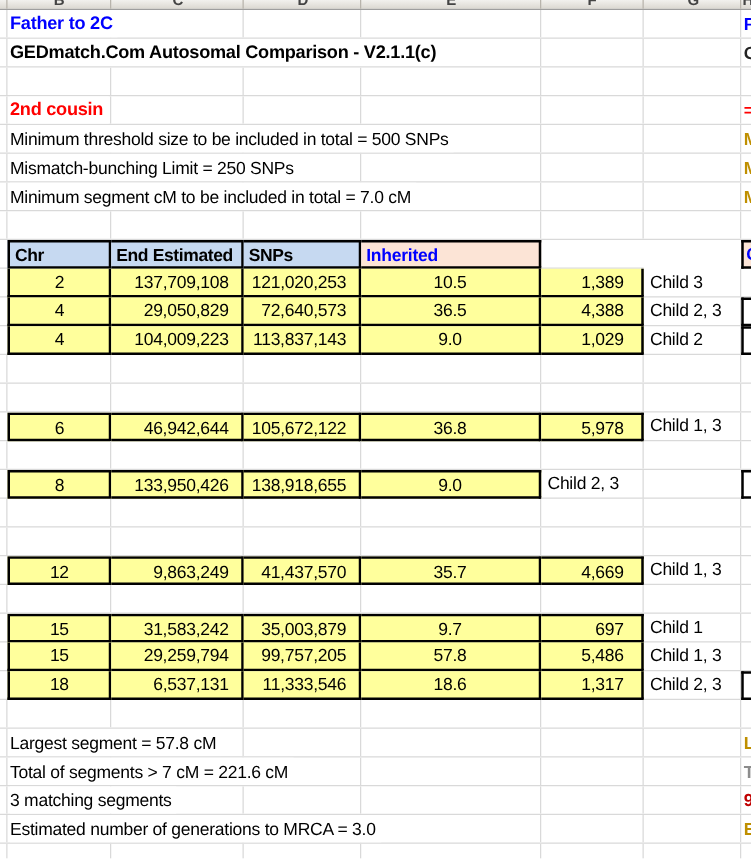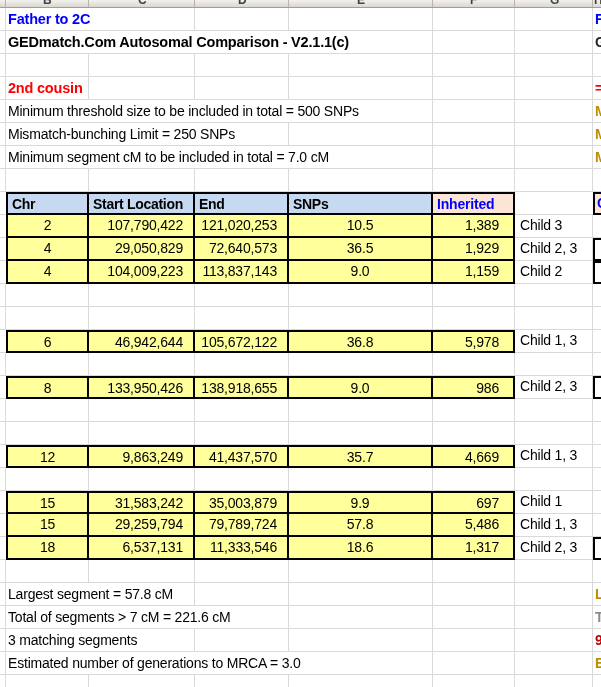--- a/index.html
+++ b/index.html
@@ -119,55 +119,54 @@
         <div class="gline" style="left: 432px;"></div>
         <div class="gline" style="left: 288px;"></div>
         <div class="gline" style="left: 194px;"></div>
         <div class="gline" style="left: 88px;"></div>
         <div class="gline" style="left: 5px;"></div>
       </div>
 
     <div class="grow">
       <div class="ca"></div>
       <div class="hc first">Chr</div>
-      <div class="hc">Start Location</div>
       <div class="hc">End Estimated</div>
       <div class="hc">SNPs</div>
       <div class="hi">Inherited</div>
       <div class="ca"></div>
     </div>
 
     <div id="seg-rows">
         <div class="grow drow">
     <div class="ca"></div>
     <div class="cy c-chr">2</div>
-    <div class="cy c-num">107,790,422</div>
+    <div class="cy c-num">137,709,108</div>
     <div class="cy c-num">121,020,253</div>
     <div class="cy c-cm">10.5</div>
     <div class="cy c-snps">1,389</div>
     <div class="c-inh">Child 3</div>
     <div class="cedge"></div>
   </div>
         <div class="grow drow">
     <div class="ca"></div>
     <div class="cy c-chr">4</div>
     <div class="cy c-num">29,050,829</div>
     <div class="cy c-num">72,640,573</div>
     <div class="cy c-cm">36.5</div>
-    <div class="cy c-snps">1,929</div>
+    <div class="cy c-snps">4,388</div>
     <div class="c-inh">Child 2, 3</div>
     <div class="cedge"></div>
   </div>
         <div class="grow drow">
     <div class="ca"></div>
     <div class="cy c-chr">4</div>
     <div class="cy c-num">104,009,223</div>
     <div class="cy c-num">113,837,143</div>
     <div class="cy c-cm">9.0</div>
-    <div class="cy c-snps">1,159</div>
+    <div class="cy c-snps">1,029</div>
     <div class="c-inh">Child 2</div>
     <div class="cedge"></div>
   </div>
         <div class="trow">
           <div class="gline" style="left: 592px;"></div>
           <div class="gline" style="left: 514px;"></div>
           <div class="gline" style="left: 432px;"></div>
           <div class="gline" style="left: 288px;"></div>
           <div class="gline" style="left: 194px;"></div>
           <div class="gline" style="left: 88px;"></div>
@@ -200,21 +199,20 @@
           <div class="gline" style="left: 194px;"></div>
           <div class="gline" style="left: 88px;"></div>
           <div class="gline" style="left: 5px;"></div>
         </div>
         <div class="grow drow start">
     <div class="ca"></div>
     <div class="cy c-chr">8</div>
     <div class="cy c-num">133,950,426</div>
     <div class="cy c-num">138,918,655</div>
     <div class="cy c-cm">9.0</div>
-    <div class="cy c-snps">986</div>
     <div class="c-inh">Child 2, 3</div>
     <div class="cedge"></div>
   </div>
         <div class="trow">
           <div class="gline" style="left: 592px;"></div>
           <div class="gline" style="left: 514px;"></div>
           <div class="gline" style="left: 432px;"></div>
           <div class="gline" style="left: 288px;"></div>
           <div class="gline" style="left: 194px;"></div>
           <div class="gline" style="left: 88px;"></div>
@@ -246,30 +244,30 @@
           <div class="gline" style="left: 288px;"></div>
           <div class="gline" style="left: 194px;"></div>
           <div class="gline" style="left: 88px;"></div>
           <div class="gline" style="left: 5px;"></div>
         </div>
         <div class="grow drow start">
     <div class="ca"></div>
     <div class="cy c-chr">15</div>
     <div class="cy c-num">31,583,242</div>
     <div class="cy c-num">35,003,879</div>
-    <div class="cy c-cm">9.9</div>
+    <div class="cy c-cm">9.7</div>
     <div class="cy c-snps">697</div>
     <div class="c-inh">Child 1</div>
     <div class="cedge"></div>
   </div>
         <div class="grow drow">
     <div class="ca"></div>
     <div class="cy c-chr">15</div>
     <div class="cy c-num">29,259,794</div>
-    <div class="cy c-num">79,789,724</div>
+    <div class="cy c-num">99,757,205</div>
     <div class="cy c-cm">57.8</div>
     <div class="cy c-snps">5,486</div>
     <div class="c-inh">Child 1, 3</div>
     <div class="cedge"></div>
   </div>
         <div class="grow drow">
     <div class="ca"></div>
     <div class="cy c-chr">18</div>
     <div class="cy c-num">6,537,131</div>
     <div class="cy c-num">11,333,546</div>

